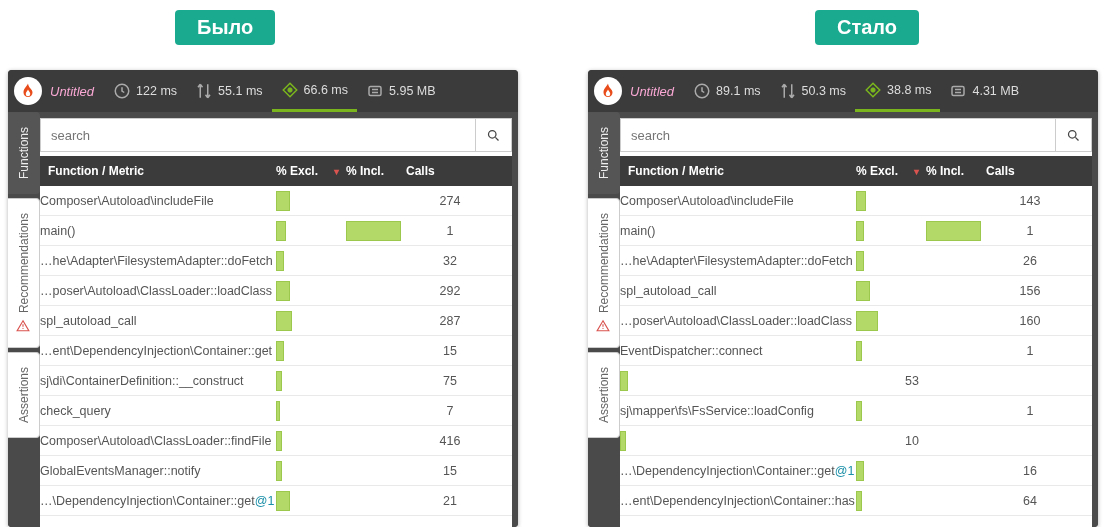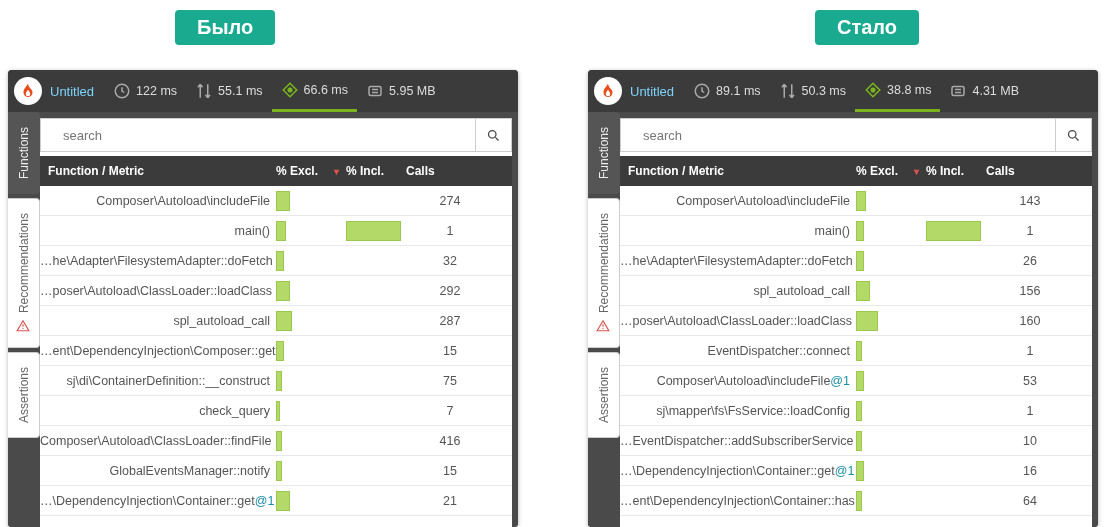--- a/index.html
+++ b/index.html
@@ -46,21 +46,21 @@
     gap: 0;
   }
   .flame {
     width: 28px; height: 28px;
     background: #fff;
     border-radius: 50%;
     display: flex; align-items: center; justify-content: center;
     margin-right: 8px;
   }
   .flame svg { width: 18px; height: 18px; }
-  .title { color: #7dd3fc; margin-right: 10px; }
+  .title { font-style: italic; color: #f9a8d4; margin-right: 10px; }
   .metric {
     display: flex;
     align-items: center;
     gap: 5px;
     padding: 0 9px;
     height: 42px;
     color: #ddd;
     font-size: 12.5px;
     position: relative;
   }
@@ -118,21 +118,20 @@
     margin: 6px 6px 0 0;
     display: flex;
     flex-direction: column;
     overflow: hidden;
   }
   .search-wrap {
     display: flex;
     border: 1px solid #ccc;
     margin: 0 0 4px 0;
     height: 34px;
-    padding-left: 12px;
   }
   .search-wrap input {
     flex: 1;
     border: none;
     padding: 0 10px;
     font-size: 13px;
     outline: none;
     color: #888;
   }
   .search-btn {
@@ -166,21 +165,21 @@
   .row {
     display: flex;
     height: 30px;
     align-items: center;
     border-bottom: 1px solid #e9e9e9;
     font-size: 12.5px;
     color: #555;
   }
   .cell-func {
     flex: 0 0 236px;
-    text-align: right;
+    text-align: left;
     padding-right: 6px;
     white-space: nowrap;
     overflow: hidden;
     text-overflow: clip;
   }
   .cell-func .at { color: #1a8fa8; }
   .cell-excl {
     flex: 0 0 70px;
     height: 100%;
     display:flex;
@@ -318,21 +317,21 @@
           </div>
           <div class="row">
             <div class="cell-func">spl_autoload_call</div>
             <div class="cell-excl">
               <span class="bar" style="width: 16px;"></span>
             </div>
             <div class="cell-incl"></div>
             <div class="cell-calls">287</div>
           </div>
           <div class="row">
-            <div class="cell-func">…ent\DependencyInjection\Composer::get</div>
+            <div class="cell-func">…ent\DependencyInjection\Container::get</div>
             <div class="cell-excl">
               <span class="bar" style="width: 8px;"></span>
             </div>
             <div class="cell-incl"></div>
             <div class="cell-calls">15</div>
           </div>
           <div class="row">
             <div class="cell-func">sj\di\ContainerDefinition::__construct</div>
             <div class="cell-excl">
               <span class="bar" style="width: 6px;"></span>
@@ -491,37 +490,35 @@
           </div>
           <div class="row">
             <div class="cell-func">EventDispatcher::connect</div>
             <div class="cell-excl">
               <span class="bar" style="width: 6px;"></span>
             </div>
             <div class="cell-incl"></div>
             <div class="cell-calls">1</div>
           </div>
           <div class="row">
-            <div class="cell-func">Composer\Autoload\includeFile<span class="at">@1</span></div>
             <div class="cell-excl">
               <span class="bar" style="width: 8px;"></span>
             </div>
             <div class="cell-incl"></div>
             <div class="cell-calls">53</div>
           </div>
           <div class="row">
             <div class="cell-func">sj\mapper\fs\FsService::loadConfig</div>
             <div class="cell-excl">
               <span class="bar" style="width: 6px;"></span>
             </div>
             <div class="cell-incl"></div>
             <div class="cell-calls">1</div>
           </div>
           <div class="row">
-            <div class="cell-func">…EventDispatcher::addSubscriberService</div>
             <div class="cell-excl">
               <span class="bar" style="width: 6px;"></span>
             </div>
             <div class="cell-incl"></div>
             <div class="cell-calls">10</div>
           </div>
           <div class="row">
             <div class="cell-func">…\DependencyInjection\Container::get<span class="at">@1</span></div>
             <div class="cell-excl">
               <span class="bar" style="width: 8px;"></span>

